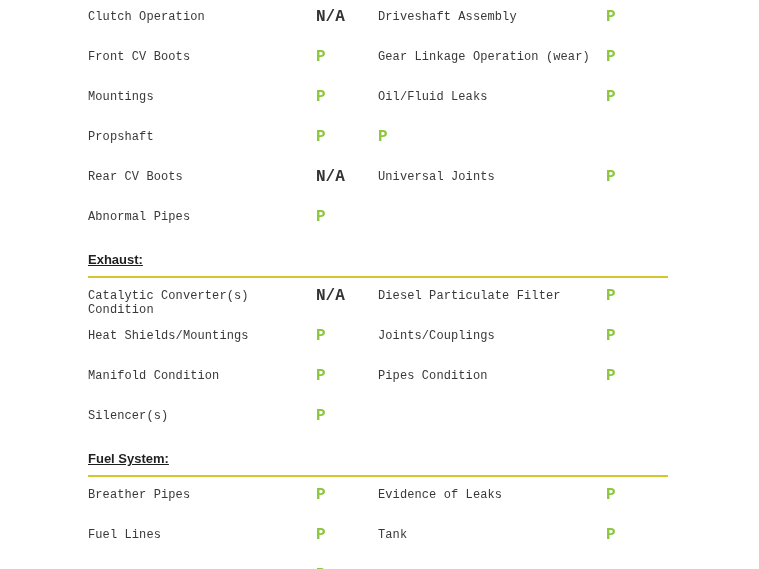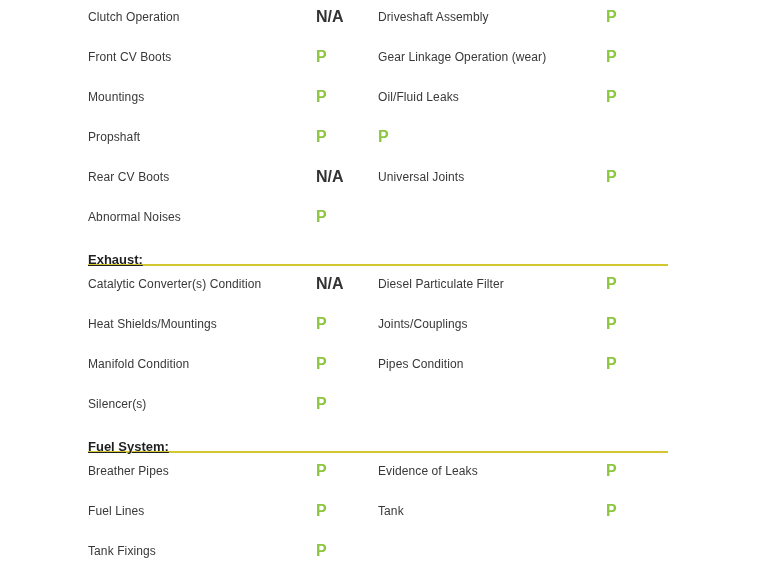--- a/index.html
+++ b/index.html
@@ -18,38 +18,39 @@
     position: absolute;
     left: 88px;
     top: 10px;
     width: 580px;
   }
   .check-row {
     display: grid;
     grid-template-columns: 228px 62px 228px 62px;
     height: 40px;
     align-items: start;
+    font-family: Liberation Mono, monospace;
   }
   .item-label {
     font-size: 12px;
     color: #383838;
     letter-spacing: 0.1px;
     line-height: 14px;
   }
   .status {
     font-size: 16px;
     font-weight: bold;
     line-height: 14px;
   }
   .status.pass { color: #8dc63f; }
   .status.na   { color: #333333; }
   .section-heading {
     height: 14px;
     border-bottom: 2px solid #d3c62f;
-    padding-bottom: 0;
+    padding-bottom: 12px;
     margin-bottom: 11px;
   }
   .section-heading .heading-text {
     font-size: 13px;
     font-weight: bold;
     color: #1f1f1f;
     text-decoration: underline;
     line-height: 14px;
   }
 </style>
@@ -82,21 +83,21 @@
       <span class="status pass">P</span>
       <span class="status pass">P</span>
     </div>
     <div class="check-row">
       <span class="item-label">Rear CV Boots</span>
       <span class="status na">N/A</span>
       <span class="item-label">Universal Joints</span>
       <span class="status pass">P</span>
     </div>
     <div class="check-row">
-      <span class="item-label">Abnormal Noises</span>
+      <span class="item-label">Abnormal Pipes</span>
       <span class="status pass">P</span>
       <span class="item-label"></span>
       <span class="status"></span>
     </div>
   </div>
 
   <div>
     <div class="section-heading">
       <span class="heading-text">Exhaust:</span>
     </div>

